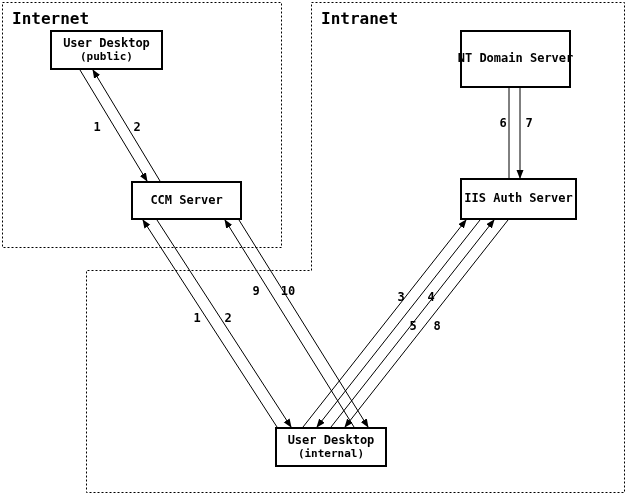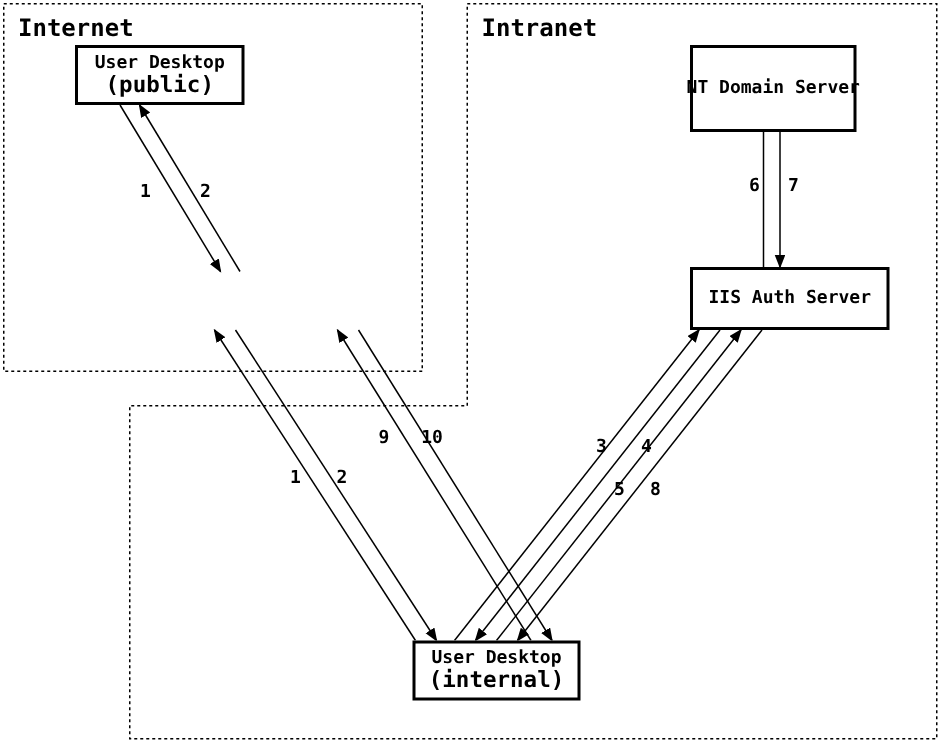--- a/index.html
+++ b/index.html
@@ -7,21 +7,21 @@
     position:relative;width:627px;height:497px;background:#ffffff;
     font-family:"DejaVu Sans Mono","Liberation Mono",monospace;overflow:hidden;
   }
   #wires{position:absolute;left:0;top:0;z-index:0;}
   .node{
     position:absolute;box-sizing:border-box;border:2px solid #000;background:#fff;
     display:flex;flex-direction:column;align-items:center;justify-content:center;
     z-index:2;line-height:1.1;
   }
   .node .title{font-size:12px;font-weight:bold;white-space:nowrap;color:#000;}
-  .node .subtitle{font-size:15px;font-weight:bold;white-space:nowrap;color:#000;}
+  .node .subtitle{font-size:11px;font-weight:bold;white-space:nowrap;color:#000;}
   .zone-label{
     position:absolute;font-size:16px;font-weight:bold;color:#000;z-index:1;white-space:nowrap;
   }
   .edge-num{
     position:absolute;font-size:12px;font-weight:bold;color:#000;z-index:3;
     transform:translate(-50%,-50%);white-space:nowrap;
   }
 </style>
 </head>
 <body>
@@ -57,26 +57,29 @@
   </svg>
 
   <div class="zone-label" style="left:12px;top:9px;">Internet</div>
   <div class="zone-label" style="left:321px;top:9px;">Intranet</div>
 
   <div class="node" style="left:50px;top:30px;width:113px;height:40px;">
     <div class="title">User Desktop</div>
     <div class="subtitle">(public)</div>
   </div>
 
+  <div class="node" style="left:131px;top:181px;width:111px;height:39px;">
+    <div class="title">CCM Server</div>
+  </div>
 
   <div class="node" style="left:460px;top:30px;width:111px;height:58px;">
     <div class="title">NT Domain Server</div>
   </div>
 
-  <div class="node" style="left:460px;top:178px;width:133px;height:42px;">
+  <div class="node" style="left:460px;top:178px;width:117px;height:42px;">
     <div class="title">IIS Auth Server</div>
   </div>
 
   <div class="node" style="left:275px;top:427px;width:112px;height:40px;">
     <div class="title">User Desktop</div>
     <div class="subtitle">(internal)</div>
   </div>
 
   <div class="edge-num" style="left:97px;top:127px;">1</div>
   <div class="edge-num" style="left:137px;top:127px;">2</div>

